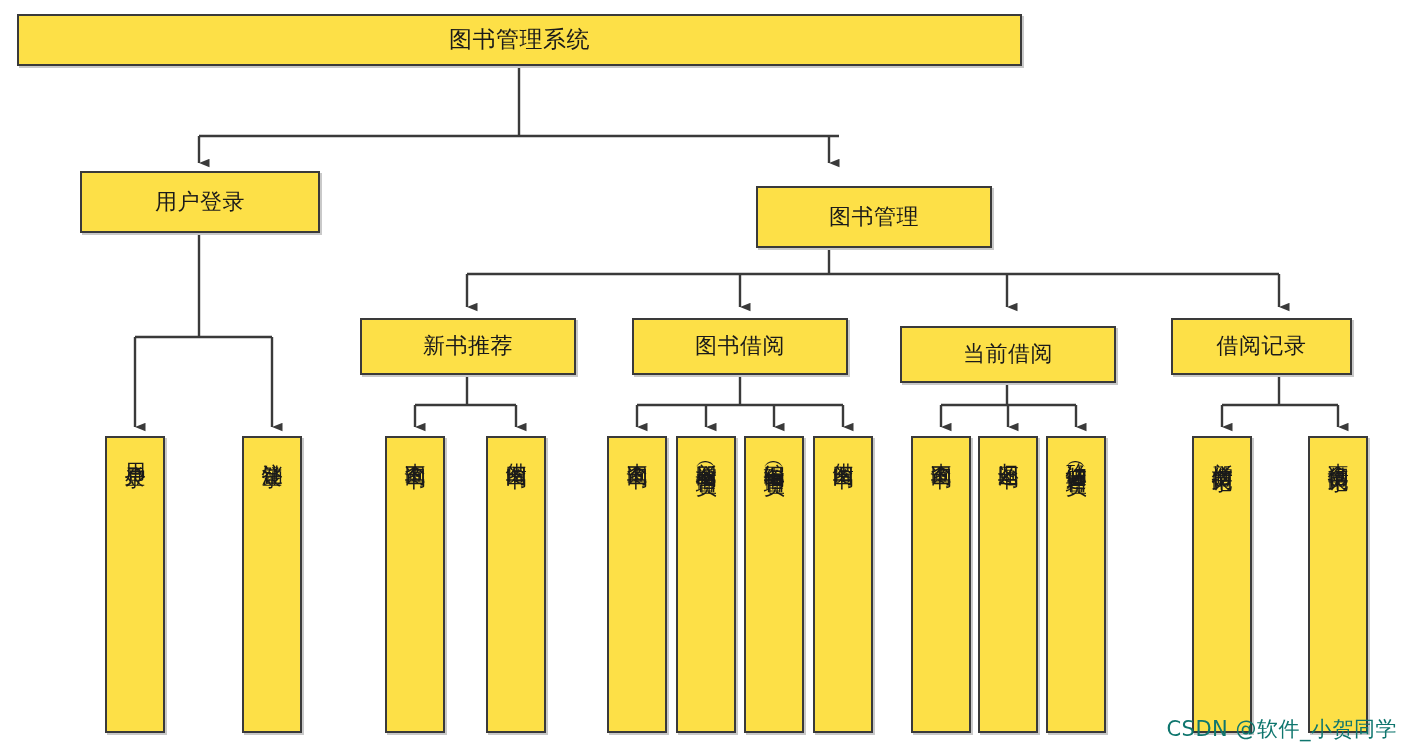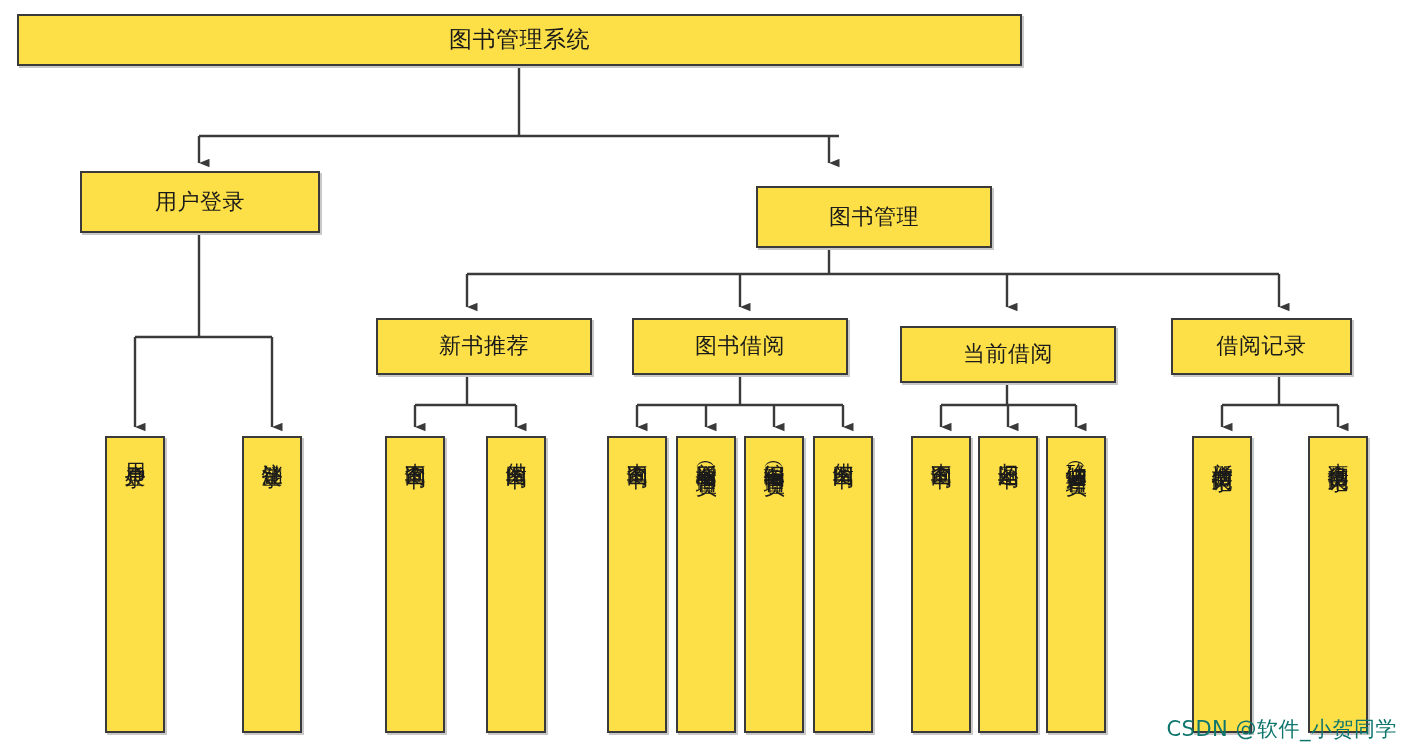--- a/index.html
+++ b/index.html
@@ -134,21 +134,21 @@
     <span class="label">图书管理系统</span>
   </div>
 
   <div class="node h" style="left:80px; top:171px; width:240px; height:62px;">
     <span class="label">用户登录</span>
   </div>
   <div class="node h" style="left:712px; top:186px; width:236px; height:62px;margin-left:44px;">
     <span class="label">图书管理</span>
   </div>
 
-  <div class="node h" style="left:360px; top:318px; width:216px; height:57px;margin-left:16px;">
+  <div class="node h" style="left:360px; top:318px; width:216px; height:57px;">
     <span class="label">新书推荐</span>
   </div>
   <div class="node h" style="left:632px; top:318px; width:216px; height:57px;justify-content:center;">
     <span class="label">图书借阅</span>
   </div>
   <div class="node h" style="left:900px; top:318px; width:216px; height:57px;margin-top:8px;">
     <span class="label">当前借阅</span>
   </div>
   <div class="node h" style="left:1171px; top:318px; width:181px; height:57px;">
     <span class="label">借阅记录</span>

